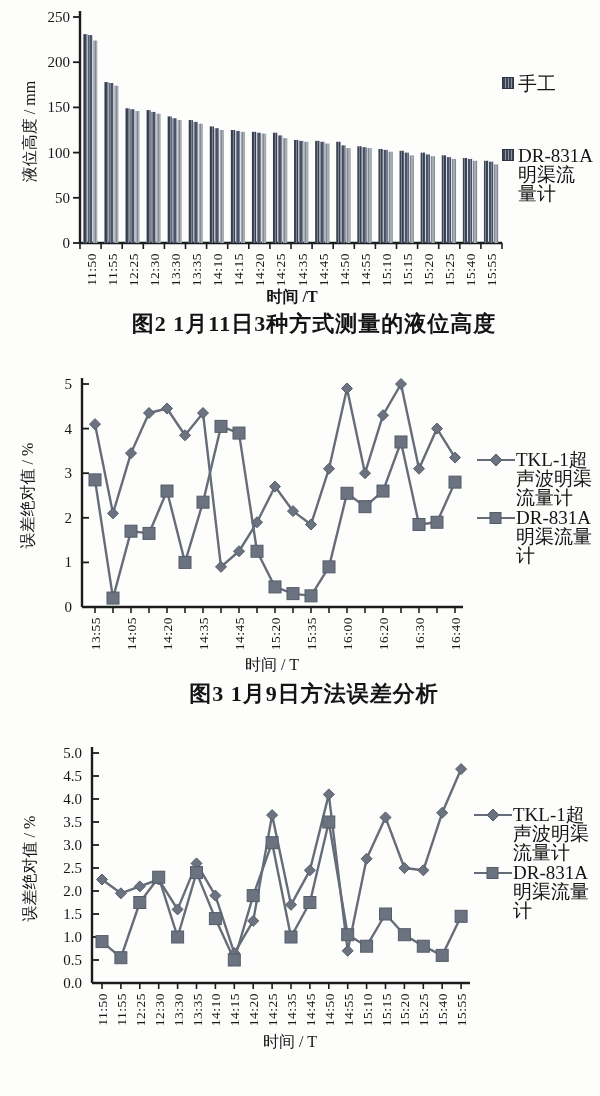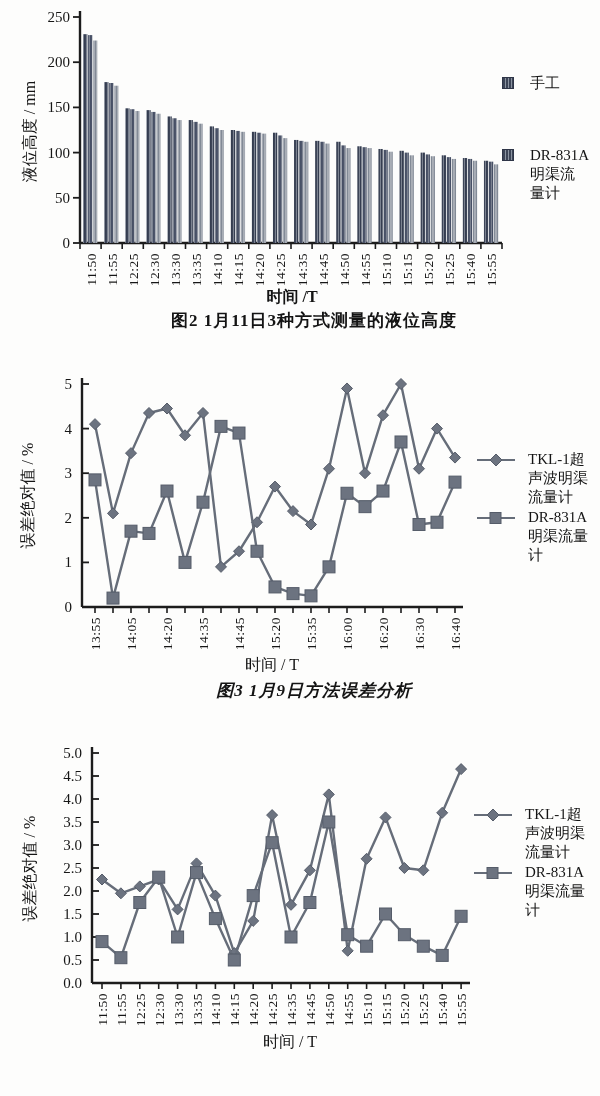--- a/index.html
+++ b/index.html
@@ -10,23 +10,23 @@
   #fig3{top:358px;height:372px;}
   #fig4{top:733px;height:363px;}
   .plot{position:absolute;left:0;top:0;}
   svg text{font-family:"Liberation Serif","DejaVu Serif",serif;fill:#161616;}
   .tickY{font-size:15px;}
   .tickX{font-size:13.5px;letter-spacing:.5px;}
   .ylab{position:absolute;width:220px;text-align:center;font-size:16px;
         transform:rotate(-90deg);white-space:nowrap;}
   .xlab{position:absolute;width:400px;text-align:center;font-size:16px;}
   .cap{position:absolute;left:0;width:600px;padding-left:28px;box-sizing:border-box;
-       text-align:center;font-size:17px;font-weight:bold;letter-spacing:1px;}
+       text-align:center;font-size:22px;font-weight:bold;letter-spacing:1px;}
   .legend-item{position:absolute;display:flex;align-items:flex-start;}
-  .lg-text{font-size:15px;line-height:19px;white-space:pre-line;margin-left:12px;}
+  .lg-text{font-size:19px;line-height:19px;white-space:pre-line;}
   .lg-swatch{display:inline-block;width:10px;height:10px;margin:4px 5px 0 0;
              background:repeating-linear-gradient(90deg,#3c4456 0 2px,#8a93a0 2px 3px);
              outline:1px solid #2e3547;}
   .lg-icon{flex:0 0 auto;margin:3px 1px 0 0;}
 </style>
 </head>
 <body>
 
 <div class="page">
 
@@ -283,21 +283,21 @@
     <div class="legend-item" style="left:477px;top:150px;">
       <svg class="lg-icon" width="38" height="14">
         <line x1="0" y1="7" x2="38" y2="7" stroke="#666d79" stroke-width="2.2"></line>
         <rect x="13" y="1.5" width="11" height="11" fill="#6c7380" stroke="#555c69"></rect>
       </svg>
       <span class="lg-text">DR-831A
 明渠流量
 计</span>
     </div>
     <div class="xlab" style="left:72px;top:297px;">时间 / T</div>
-    <figcaption class="cap" style="top:321px;font-style:italic;">图3  1月9日方法误差分析</figcaption>
+    <figcaption class="cap" style="top:321px;">图3  1月9日方法误差分析</figcaption>
   </figure>
 
   <figure class="fig" id="fig4" style="margin:0">
     <div class="ylab" style="left:-80px;top:125px;">误差绝对值 / %</div>
     <svg class="plot" id="svg-fig4" width="600" height="363" viewBox="0 0 600 363">
         <line x1="92" y1="14" x2="92" y2="250" stroke="#1c1c1c" stroke-width="2.4"></line>
         <line x1="92" y1="250" x2="470" y2="250" stroke="#1c1c1c" stroke-width="2.4"></line>
         <line x1="92" y1="250" x2="99" y2="250" stroke="#1c1c1c" stroke-width="1.8"></line>
         <text x="82" y="255" text-anchor="end" class="tickY">0.0</text>
         <line x1="92" y1="227" x2="99" y2="227" stroke="#1c1c1c" stroke-width="1.8"></line>

